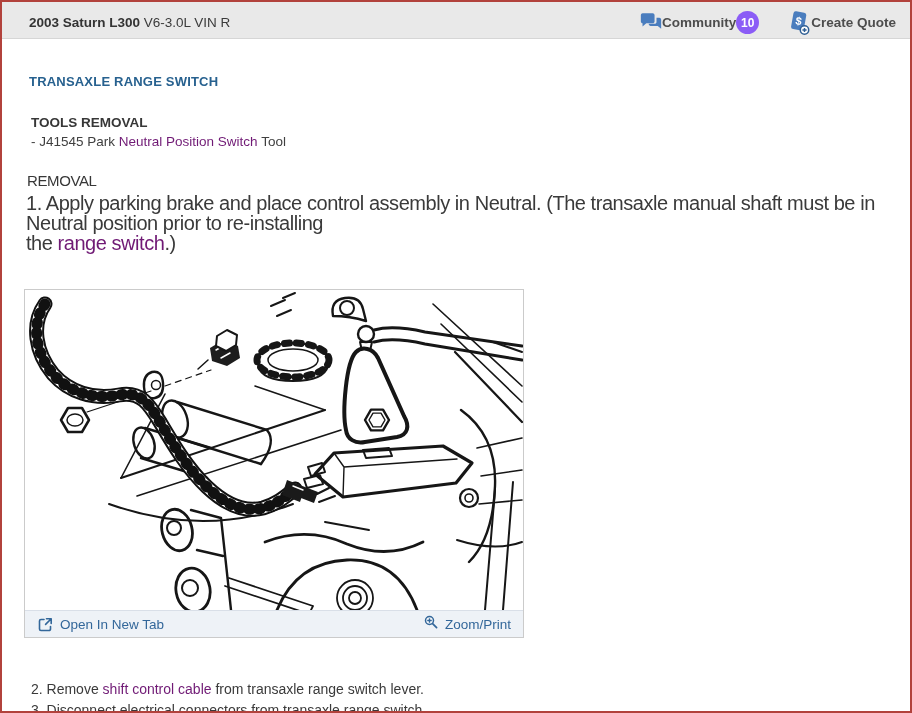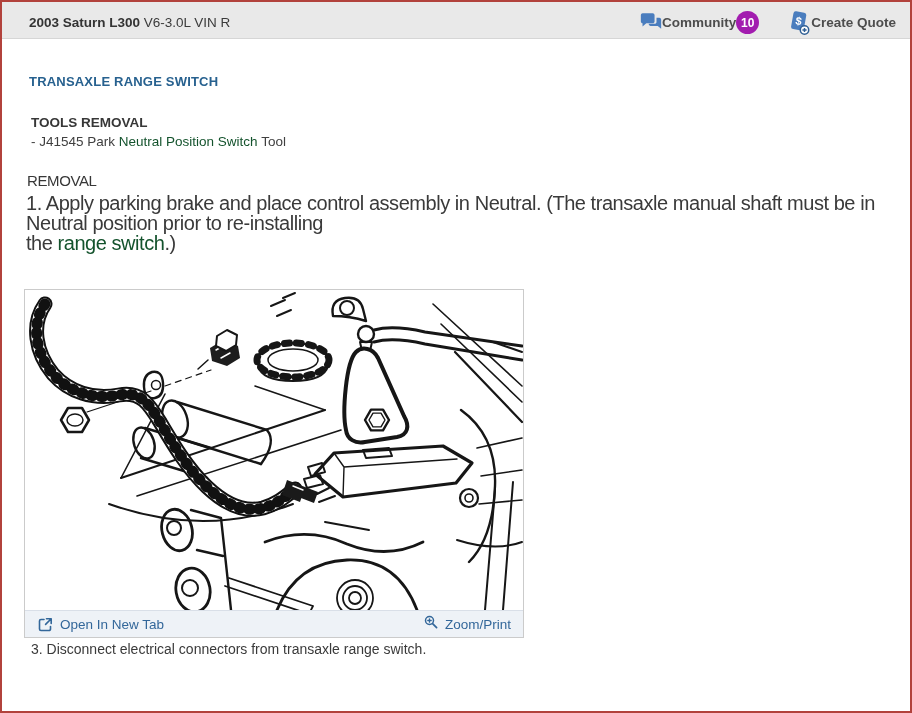--- a/index.html
+++ b/index.html
@@ -21,36 +21,36 @@
     display:flex;align-items:center;justify-content:space-between;
     padding:5px 14px 0 27px;
     font-size:13.5px;
   }
   .title{color:#3b3b3b;}
   .title b{font-weight:bold;color:#333;}
   .header-right{display:flex;align-items:center;gap:30px;}
   .hbtn{display:flex;align-items:center;gap:0;font-weight:bold;color:#4d4d4d;cursor:pointer;}
   .badge{
     width:23px;height:23px;border-radius:50%;
-    background:#a21caf;color:#fff;
+    background:#8b5cf6;color:#fff;
     font-size:12px;font-weight:bold;
     display:flex;align-items:center;justify-content:center;
   }
   
   .main{padding:0 20px 0 22px;}
   .h-blue{margin:35px 0 0 5px;font-size:13px;font-weight:bold;color:#27618f;letter-spacing:.2px;}
   .h-dark{margin:26px 0 0 7px;font-size:13.5px;font-weight:bold;color:#373737;}
   .tools-line{margin:4px 0 0 7px;font-size:13.5px;color:#404040;}
   .h-removal{margin:23px 0 0 3px;font-size:15px;font-weight:normal;color:#373737;letter-spacing:-.4px;}
   .step1{margin:4px 0 0 2px;font-size:20px;line-height:20px;letter-spacing:-.45px;color:#3a3a3a;max-width:880px;}
   .step1 .line1{display:block;}
   .stepN{margin:0 0 0 7px;font-size:14px;line-height:20px;color:#3a3a3a;}
   .step2{margin-top:41px;}
   .step3{margin-top:1px;}
-  a.lnk{color:#14532d;text-decoration:none;cursor:pointer;}
+  a.lnk{color:#701a75;text-decoration:none;cursor:pointer;}
   
   .figure{
     margin:36px 0 0 0;
     width:500px;
     border:1px solid #cbcbcb;
     background:#fff;
   }
   .fig-img{height:320px;overflow:hidden;background:#fff;}
   .fig-bar{
     height:27px;background:#eef2f7;border-top:1px solid #d9dfe8;
@@ -219,16 +219,19 @@
               <circle cx="5.5" cy="5.5" r="4" stroke="#33679a" stroke-width="1.5" fill="none"></circle>
               <path d="M8.6,8.6 L12.6,12.6" stroke="#33679a" stroke-width="1.7" stroke-linecap="round"></path>
               <path d="M5.5,3.8 v3.4 M3.8,5.5 h3.4" stroke="#33679a" stroke-width="1.3" stroke-linecap="round"></path>
             </svg>
           </span>
           <span>Zoom/Print</span>
         </a>
       </div>
     </div>
 
+    <div class="stepN step2">
+      <span>2. Remove </span><a class="lnk">shift control cable</a><span> from transaxle range switch lever.</span>
+    </div>
     <div class="stepN step3">3. Disconnect electrical connectors from transaxle range switch.</div>
 
   </div>
 </div>
 
 </body></html>

